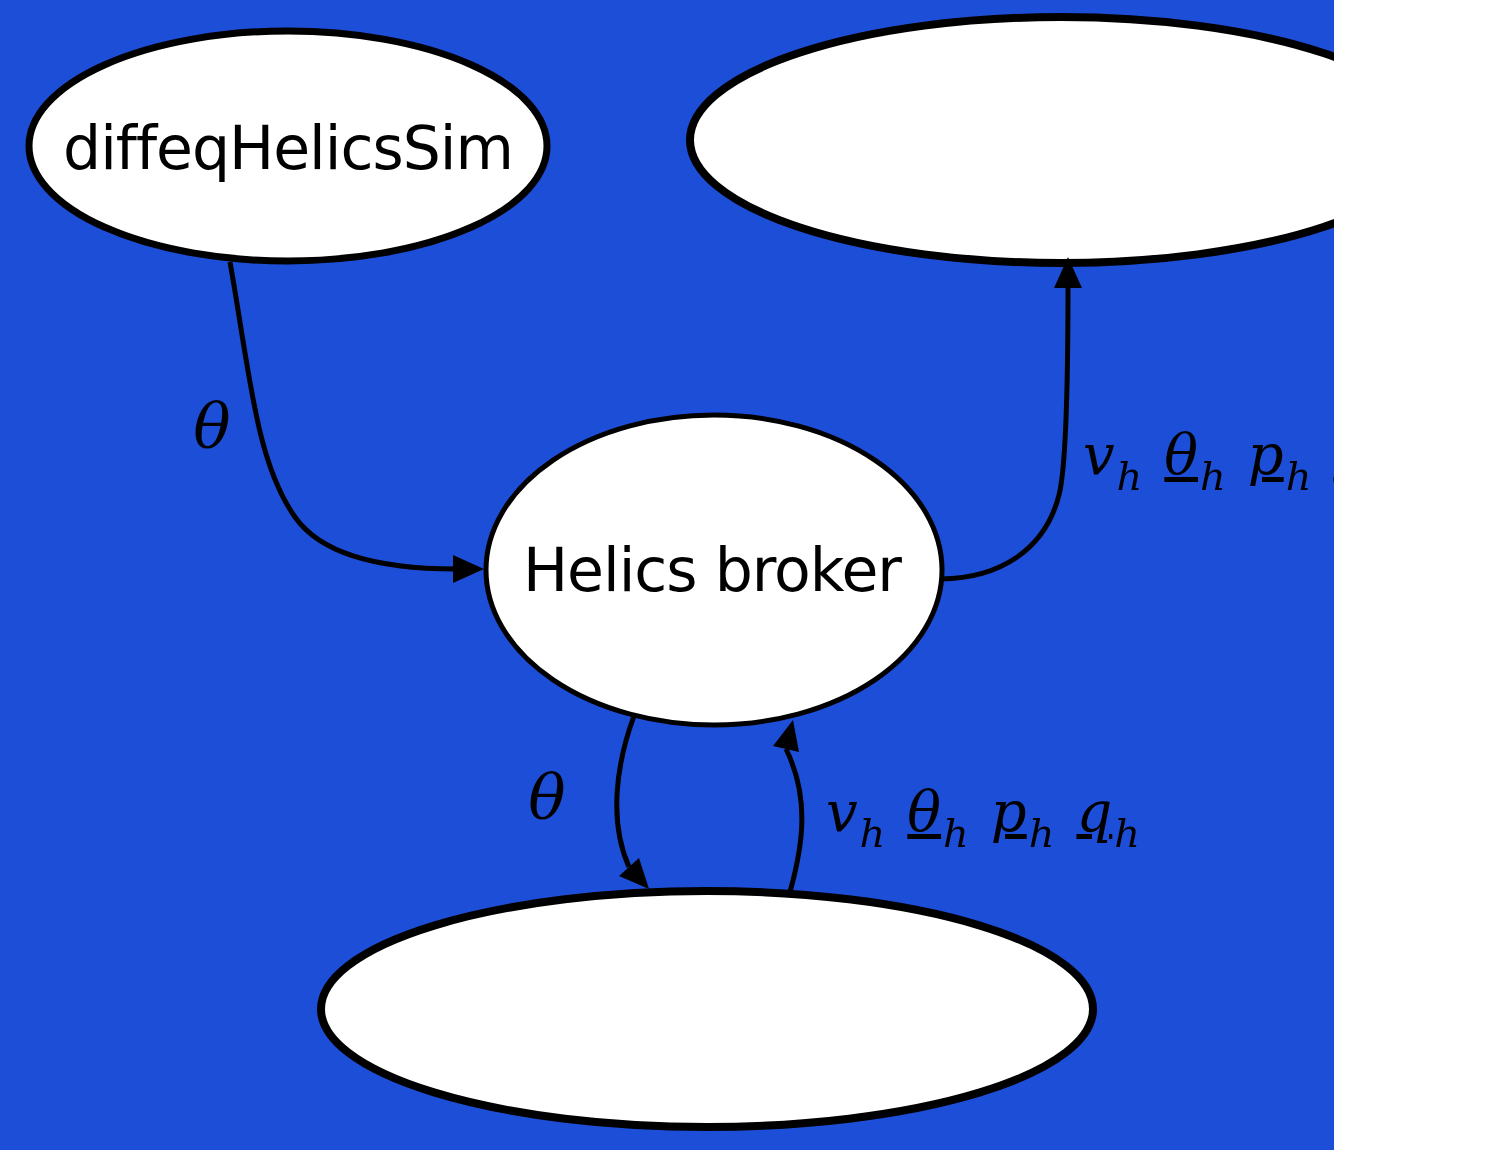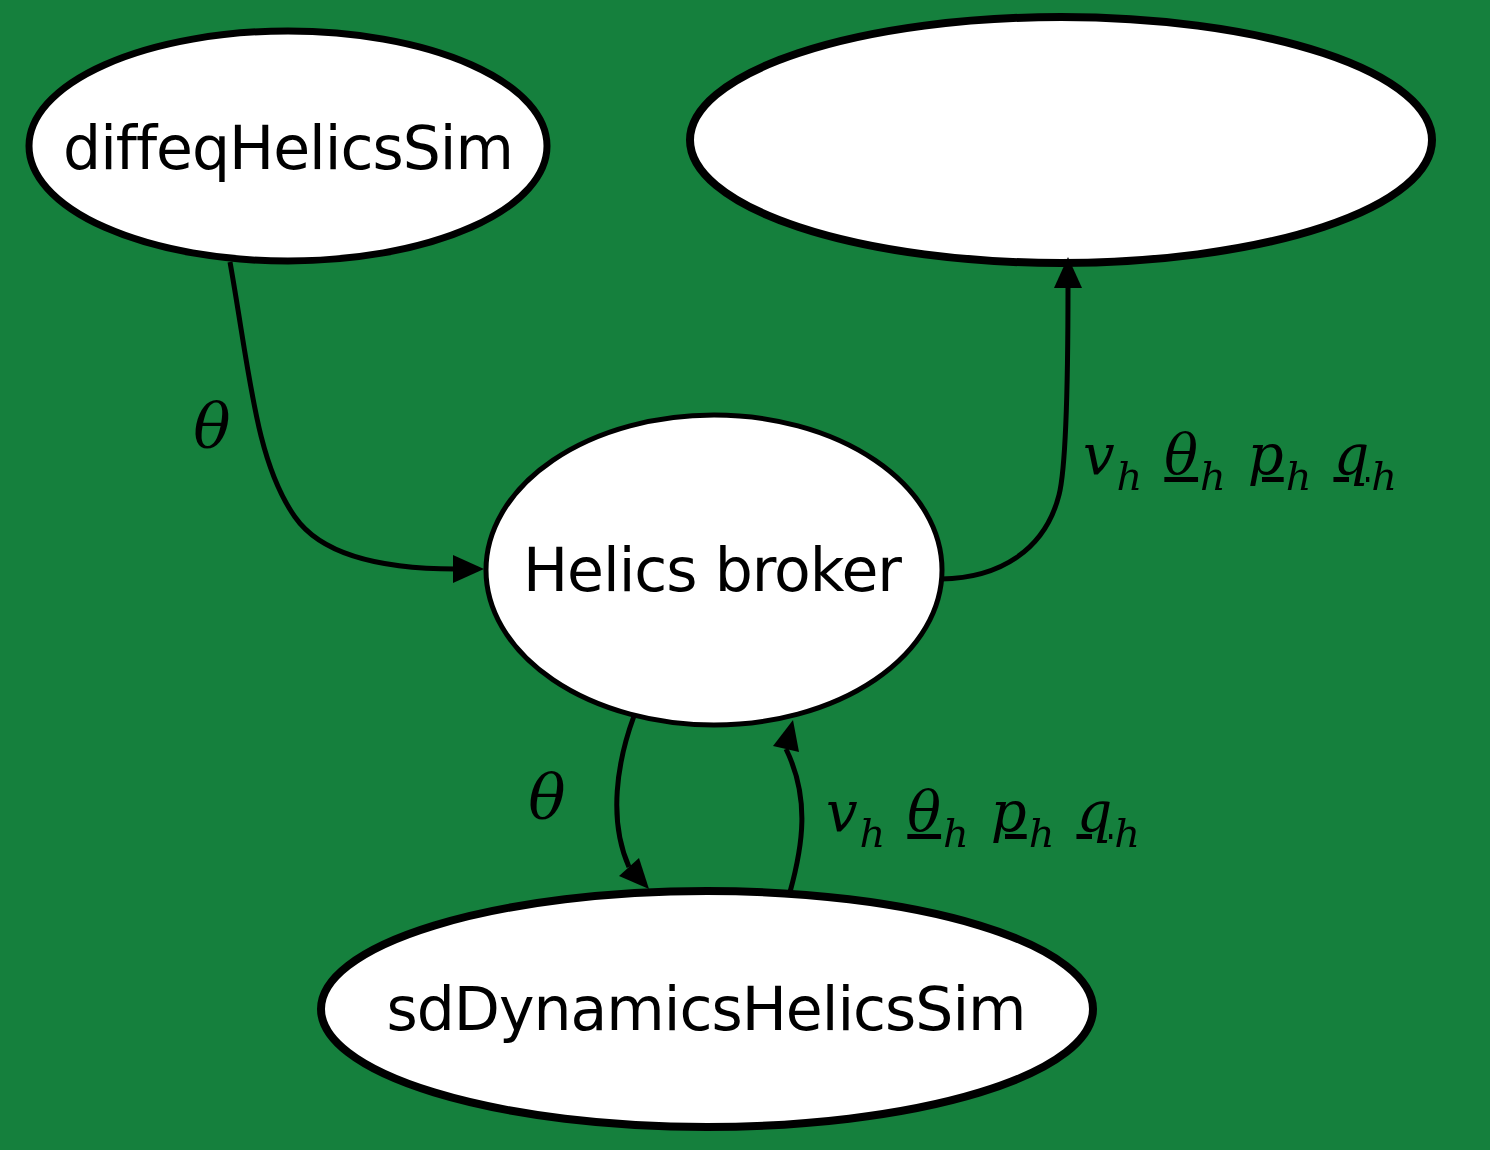--- a/index.html
+++ b/index.html
@@ -1,20 +1,20 @@
 <!DOCTYPE html>
 <html><head>
 <meta charset="utf-8">
 <style>
   html, body { margin: 0; padding: 0; background: #ffffff; }
   .canvas {
     position: relative;
-    width: 1490px;
+    width: 1334px;
     height: 1150px;
-    background: #15803d;
+    background: #1d4ed8;
     overflow: hidden;
     font-family: "DejaVu Sans", sans-serif;
   }
   .canvas svg { position: absolute; left: 0; top: 0; }
   .node-label {
     position: absolute;
     transform: translate(-50%, -50%);
     font-size: 60px;
     line-height: 1;
     color: #000;
@@ -56,21 +56,20 @@
 
     <path d="M 634 716 C 617 762, 608 820, 629 867" fill="none" stroke="#000000" stroke-width="5"></path>
     <polygon points="649,889 619,876 639,858" fill="#000000"></polygon>
 
     <path d="M 790 892 C 803 845, 810 798, 786 749" fill="none" stroke="#000000" stroke-width="5"></path>
     <polygon points="793,720 799,752 773,746" fill="#000000"></polygon>
   </svg>
 
   <div class="node-label" style="left:288px; top:148px;">diffeqHelicsSim</div>
   <div class="node-label" style="left:712px; top:570px;">Helics broker</div>
-  <div class="node-label" style="left:706px; top:1009px;">sdDynamicsHelicsSim</div>
 
   <div class="edge-label theta" style="left:212px; top:426px;">θ</div>
 
   <div class="edge-label" style="left:1240px; top:446px;">
     <span class="mgroup"><span class="mvar">v</span><span class="msub">h</span></span><span class="mgroup"><span class="mvar">θ</span><span class="msub">h</span></span><span class="mgroup"><span class="mvar">p</span><span class="msub">h</span></span><span class="mgroup"><span class="mvar">q</span><span class="msub">h</span></span>
   </div>
 
   <div class="edge-label theta" style="left:547px; top:797px;">θ</div>
 
   <div class="edge-label" style="left:983px; top:803px;">

